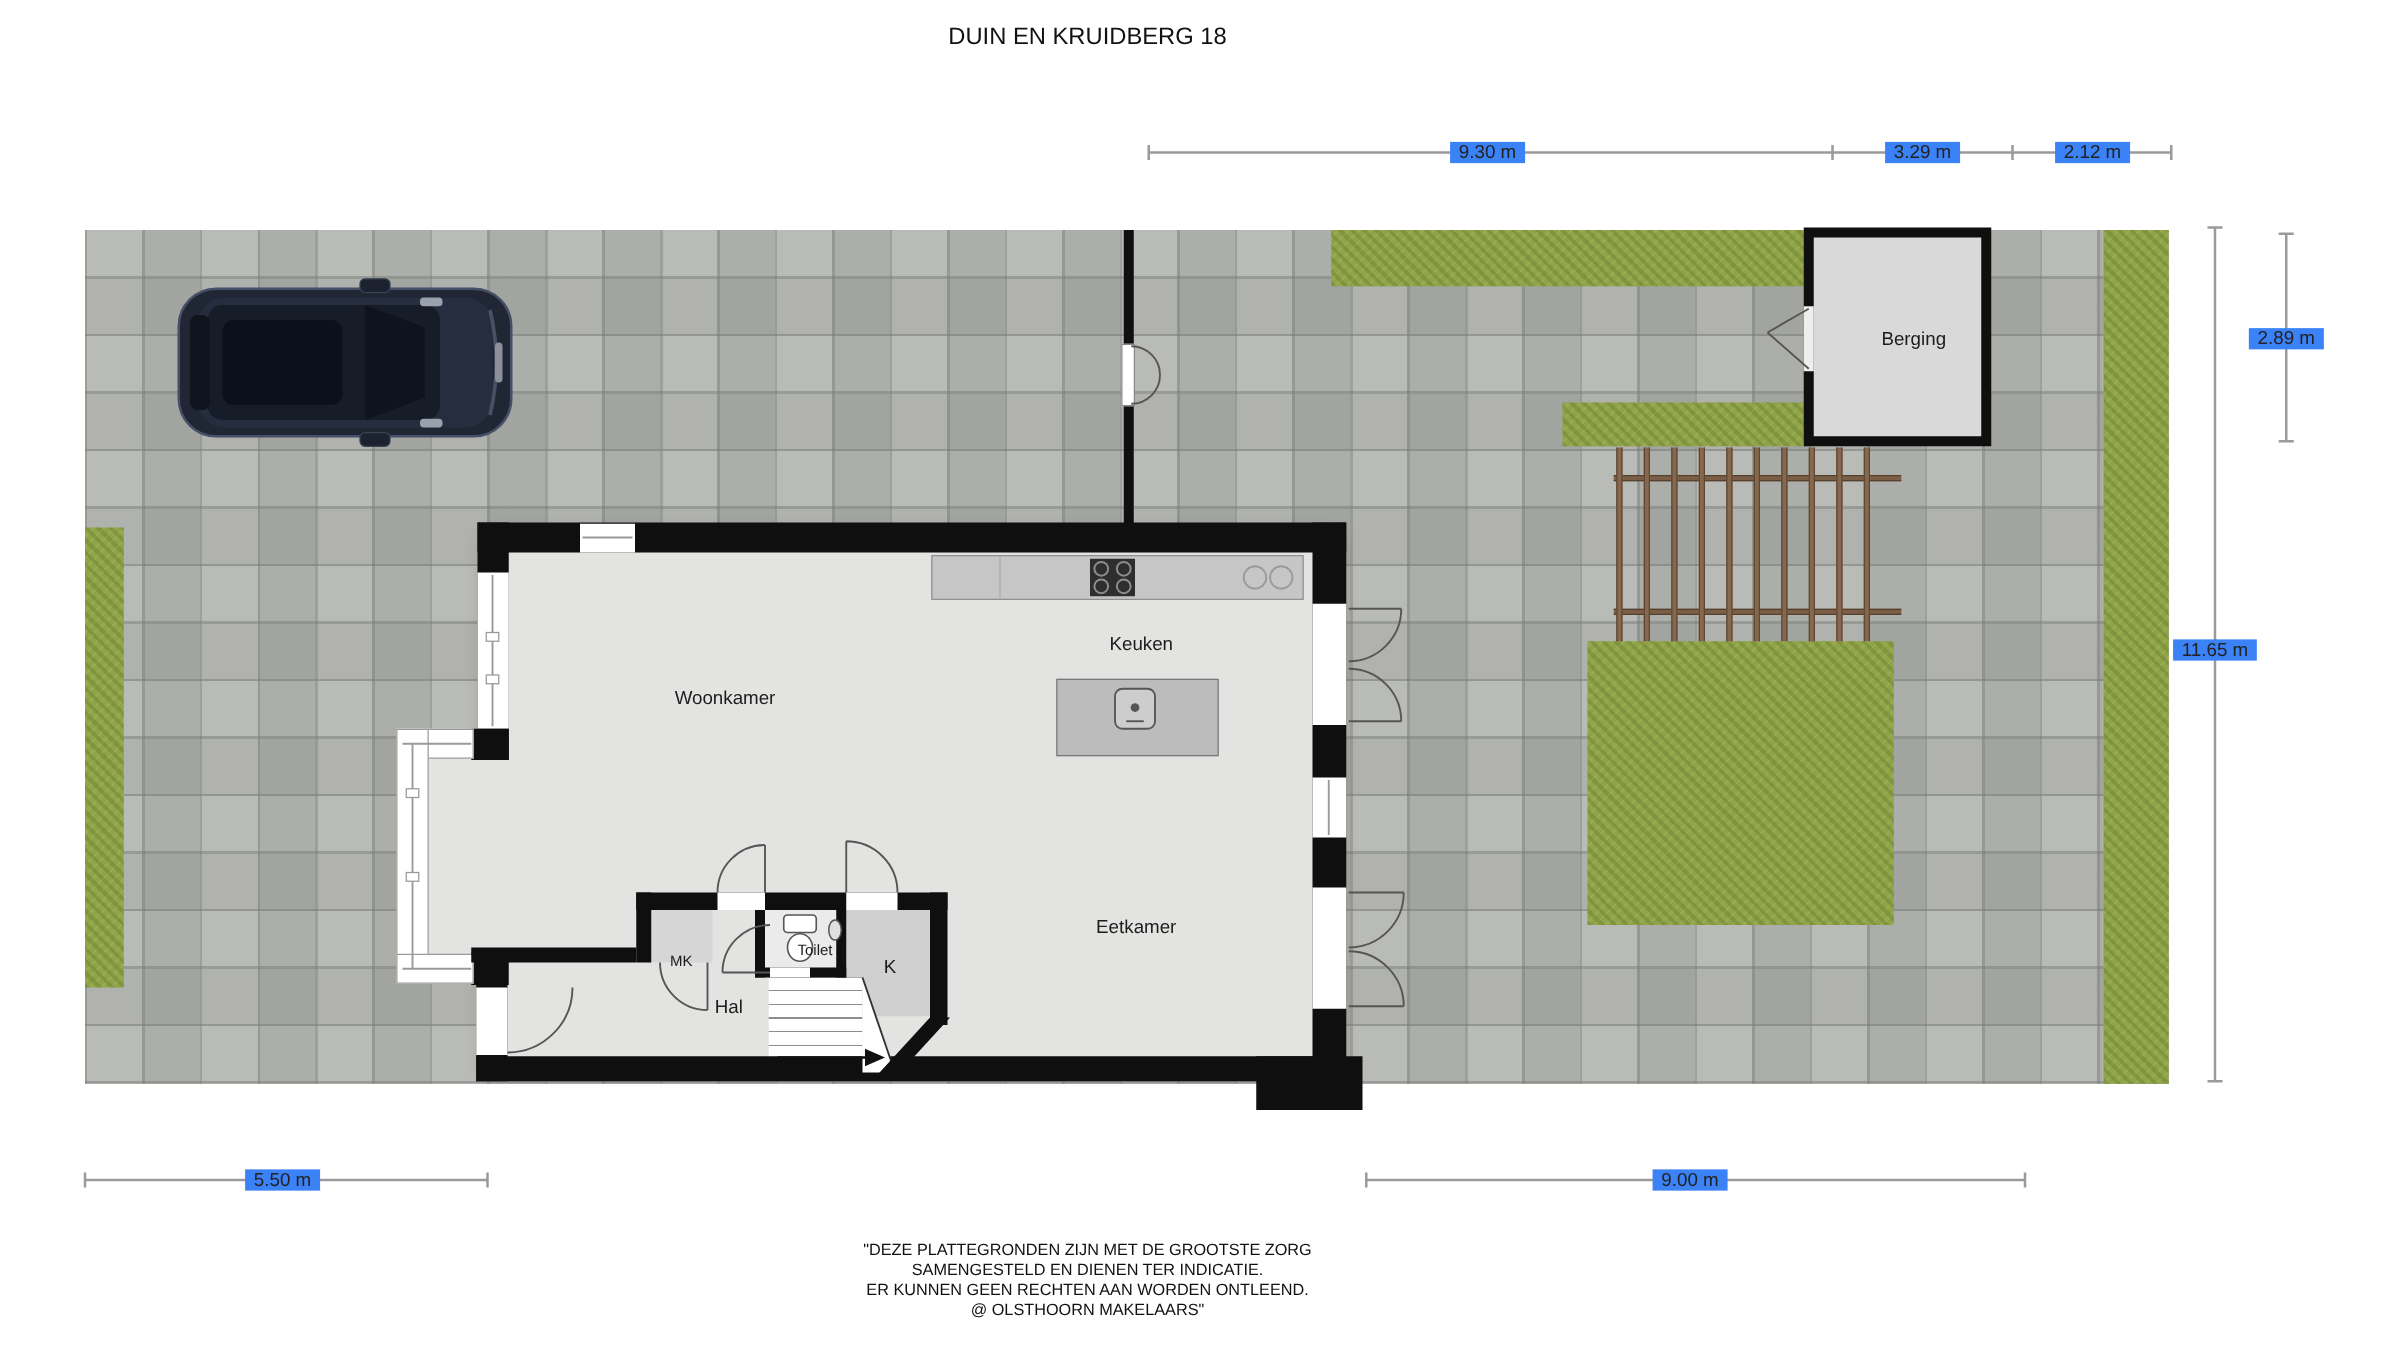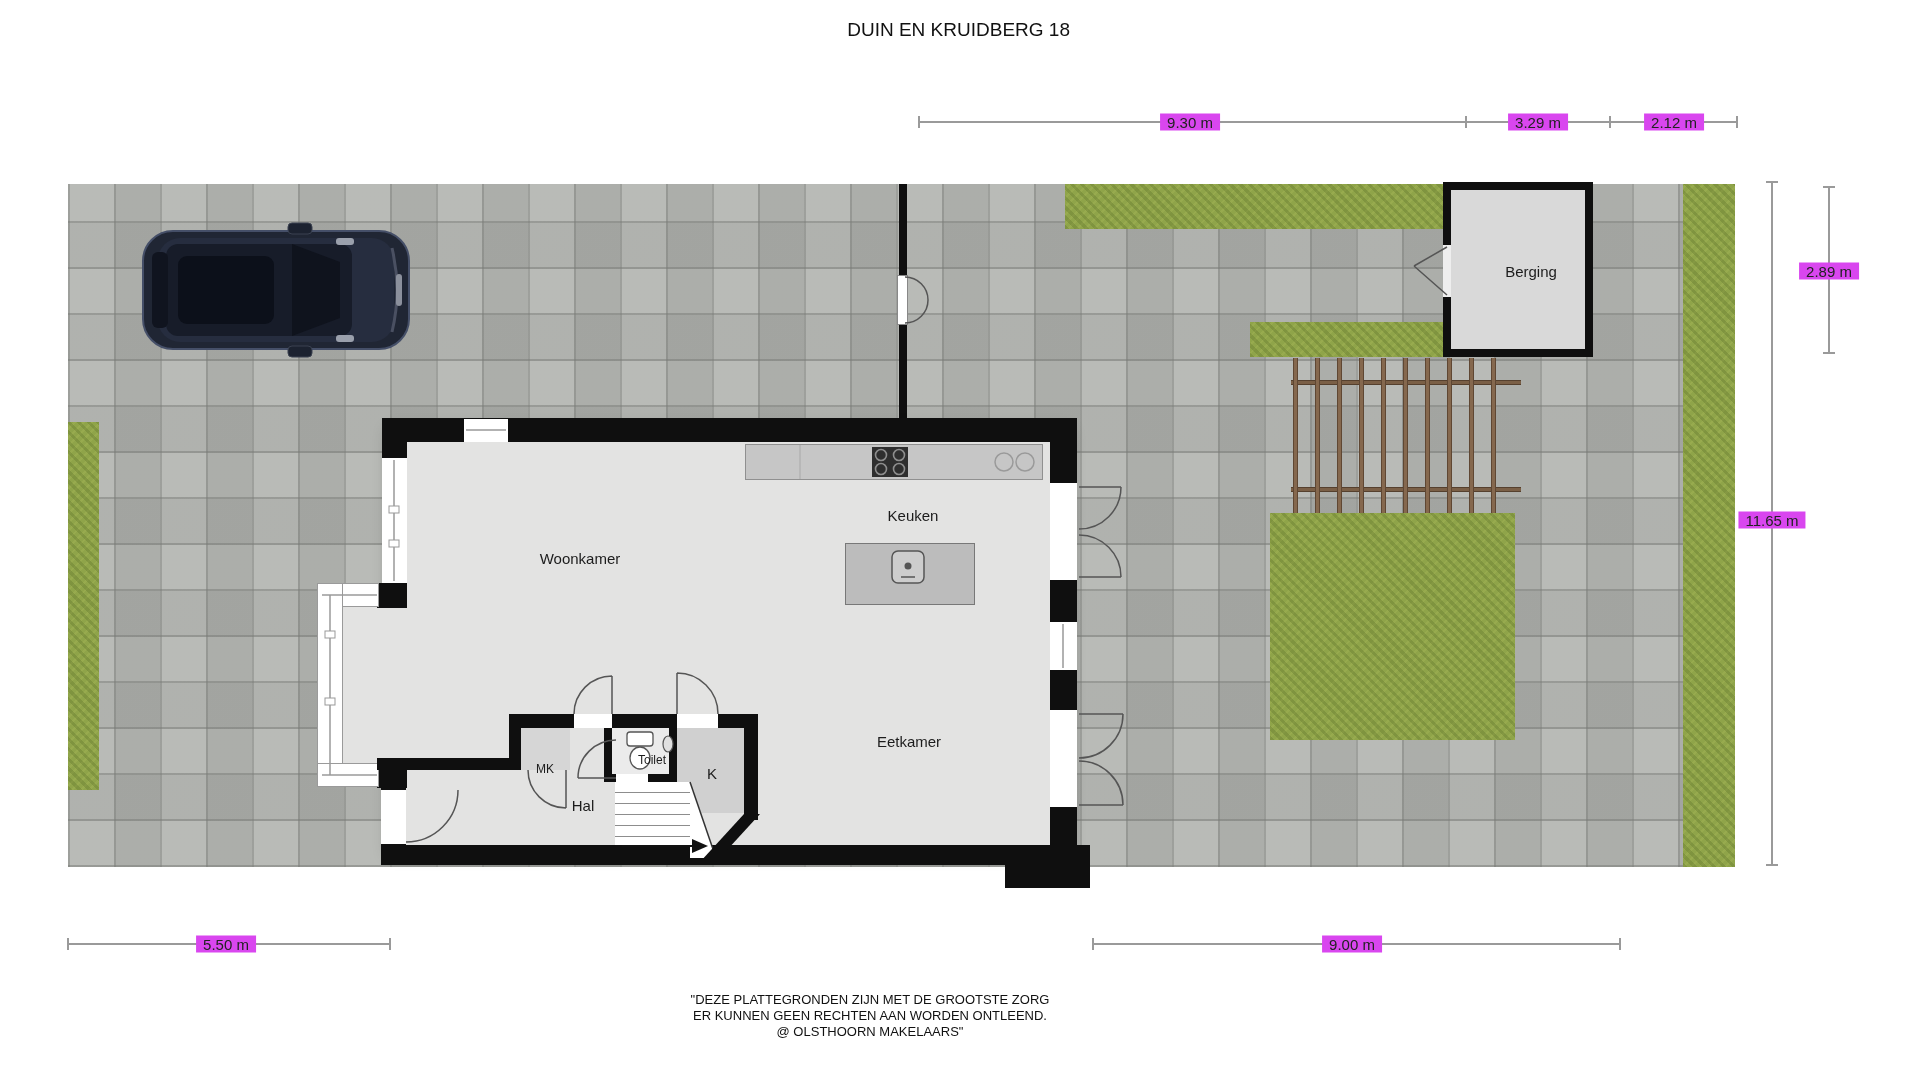--- a/index.html
+++ b/index.html
@@ -17,23 +17,23 @@
       repeating-linear-gradient(45deg, rgba(90,110,40,.30) 0 3px, rgba(0,0,0,0) 3px 7px),
       repeating-linear-gradient(-45deg, rgba(170,185,90,.30) 0 2px, rgba(0,0,0,0) 2px 6px);}
   .wall{background:#0f0f0f;}
   .floor{background:#e3e3e2;}
   .opening{background:#ffffff;}
   .glassband{background:#ffffff;border:1px solid #9a9a9a;box-sizing:border-box;}
   .label{position:absolute;text-align:center;font-size:15px;color:#1c1c1c;}
   .label.small{font-size:12px;}
   .dimline{position:absolute;background:#9a9a9a;}
   .tick{position:absolute;background:#9a9a9a;}
-  .dimlabel{position:absolute;transform:translate(-50%,-50%);background:#d946ef;
+  .dimlabel{position:absolute;transform:translate(-50%,-50%);background:#3b82f6;
             padding:0 7px;font-size:15px;white-space:nowrap;color:#222;}
-  .title{position:absolute;text-align:right;font-size:19px;line-height:23px;color:#111;}
+  .title{position:absolute;text-align:center;font-size:19px;line-height:23px;color:#111;}
   .disclaimer{position:absolute;text-align:center;font-size:13px;line-height:16px;color:#111;}
   .slat{position:absolute;background:#85684e;border-left:1px solid #5f4733;border-right:1px solid #5f4733;box-sizing:border-box;}
   .rail{position:absolute;background:#7a5f46;border-top:1px solid #55402e;border-bottom:1px solid #55402e;box-sizing:border-box;}
   .stairs{position:absolute;background:repeating-linear-gradient(180deg,#ffffff 0 10px,#8d8d8d 10px 11px);}
   svg{display:block;}
 </style>
 </head>
 <body>
 
 <div id="canvas">
@@ -219,17 +219,18 @@
   <div class="tick" style="left:389px;top:938px;width:2px;height:12px;"></div>
   <div class="dimlabel" style="left:226px;top:944px;">5.50 m</div>
 
   <div class="dimline" style="left:1093px;top:943px;width:527px;height:2px;"></div>
   <div class="tick" style="left:1092px;top:938px;width:2px;height:12px;"></div>
   <div class="tick" style="left:1619px;top:938px;width:2px;height:12px;"></div>
   <div class="dimlabel" style="left:1352px;top:944px;">9.00 m</div>
 
   <div class="disclaimer" style="left:610px;top:992px;width:520px;">
     <div>"DEZE PLATTEGRONDEN ZIJN MET DE GROOTSTE ZORG</div>
+    <div>SAMENGESTELD EN DIENEN TER INDICATIE.</div>
     <div>ER KUNNEN GEEN RECHTEN AAN WORDEN ONTLEEND.</div>
     <div>@ OLSTHOORN MAKELAARS"</div>
   </div>
 
 </div>
 
 </body></html>

